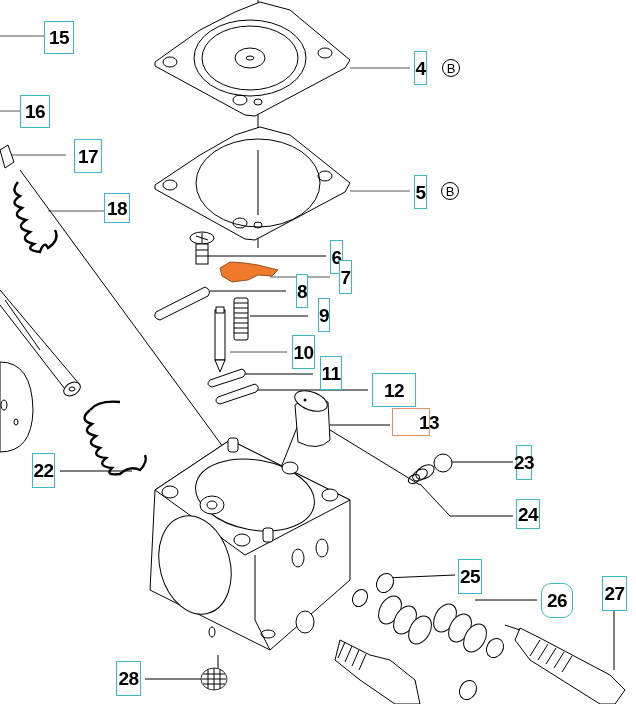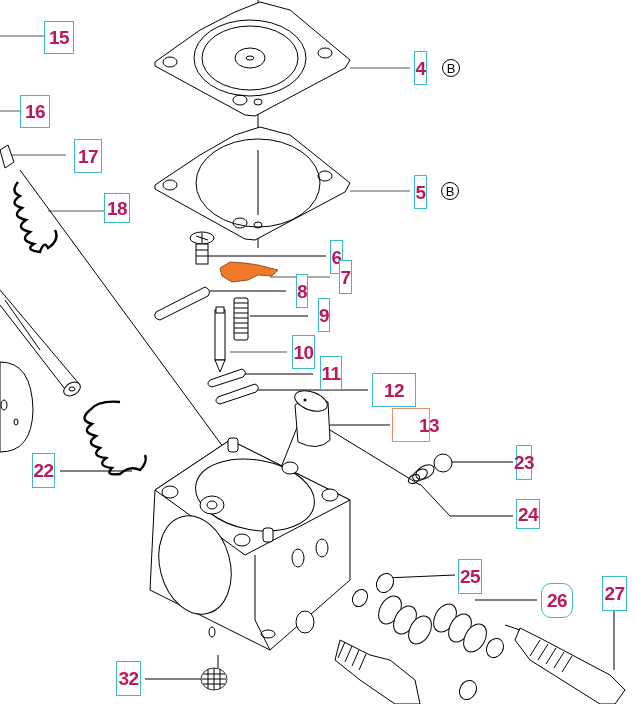--- a/index.html
+++ b/index.html
@@ -1,21 +1,21 @@
 <!DOCTYPE html>
 <html><head>
 <meta charset="utf-8">
 <style>
   html, body { margin:0; padding:0; background:#ffffff; }
   body { width:636px; height:704px; position:relative; overflow:hidden; font-family:"Liberation Sans", sans-serif; }
   #art { position:absolute; left:0; top:0; width:636px; height:704px; }
   .lbl {
     position:absolute; box-sizing:border-box;
     border:1px solid #3fb8c6; background:#fff;
-    font-family:"Liberation Sans", sans-serif; font-weight:bold; color:#be185d;
+    font-family:"Liberation Sans", sans-serif; font-weight:bold; color:#000000;
     font-size:19px; line-height:1; display:flex; align-items:center; justify-content:center;
     letter-spacing:-0.5px; cursor:pointer;
   }
   .lbl.hl { border-color:#e8906a; }
   .badge {
     position:absolute; width:18px; height:18px; border:1px solid #000; border-radius:50%;
     font-size:13px; display:flex; align-items:center; justify-content:center; box-sizing:border-box;
     font-family:"Liberation Sans", sans-serif; color:#000;
   }
   svg .ln { stroke:#000; stroke-width:1; fill:none; }
@@ -240,21 +240,21 @@
 <div class="lbl" style="left:414px;top:175px;width:13px;height:34px;">5</div>
 <div class="badge" style="left:441px;top:182px;">B</div>
 
 <div class="lbl" style="left:330px;top:240px;width:13px;height:34px;">6</div>
 <div class="lbl" style="left:339px;top:260px;width:13px;height:34px;">7</div>
 <div class="lbl" style="left:296px;top:274px;width:12px;height:34px;">8</div>
 <div class="lbl" style="left:318px;top:298px;width:12px;height:34px;">9</div>
 <div class="lbl" style="left:292px;top:335px;width:23px;height:34px;">10</div>
 <div class="lbl" style="left:320px;top:356px;width:22px;height:34px;">11</div>
 <div class="lbl" style="left:372px;top:373px;width:44px;height:34px;">12</div>
-<div class="lbl hl" style="left:392px;top:408px;width:24px;height:34px;padding-left:36px;">13</div>
+<div class="lbl hl" style="left:392px;top:408px;width:24px;height:28px;padding-left:36px;">13</div>
 
 <div class="lbl" style="left:32px;top:453px;width:23px;height:35px;">22</div>
 <div class="lbl" style="left:516px;top:445px;width:16px;height:35px;">23</div>
 <div class="lbl" style="left:516px;top:499px;width:24px;height:30px;">24</div>
 <div class="lbl" style="left:458px;top:559px;width:24px;height:35px;">25</div>
 <div class="lbl" style="left:541px;top:583px;width:32px;height:35px;border-radius:10px;">26</div>
 <div class="lbl" style="left:602px;top:576px;width:25px;height:35px;">27</div>
-<div class="lbl" style="left:116px;top:661px;width:25px;height:35px;">32</div>
+<div class="lbl" style="left:116px;top:661px;width:25px;height:35px;">28</div>
 
 </body></html>

